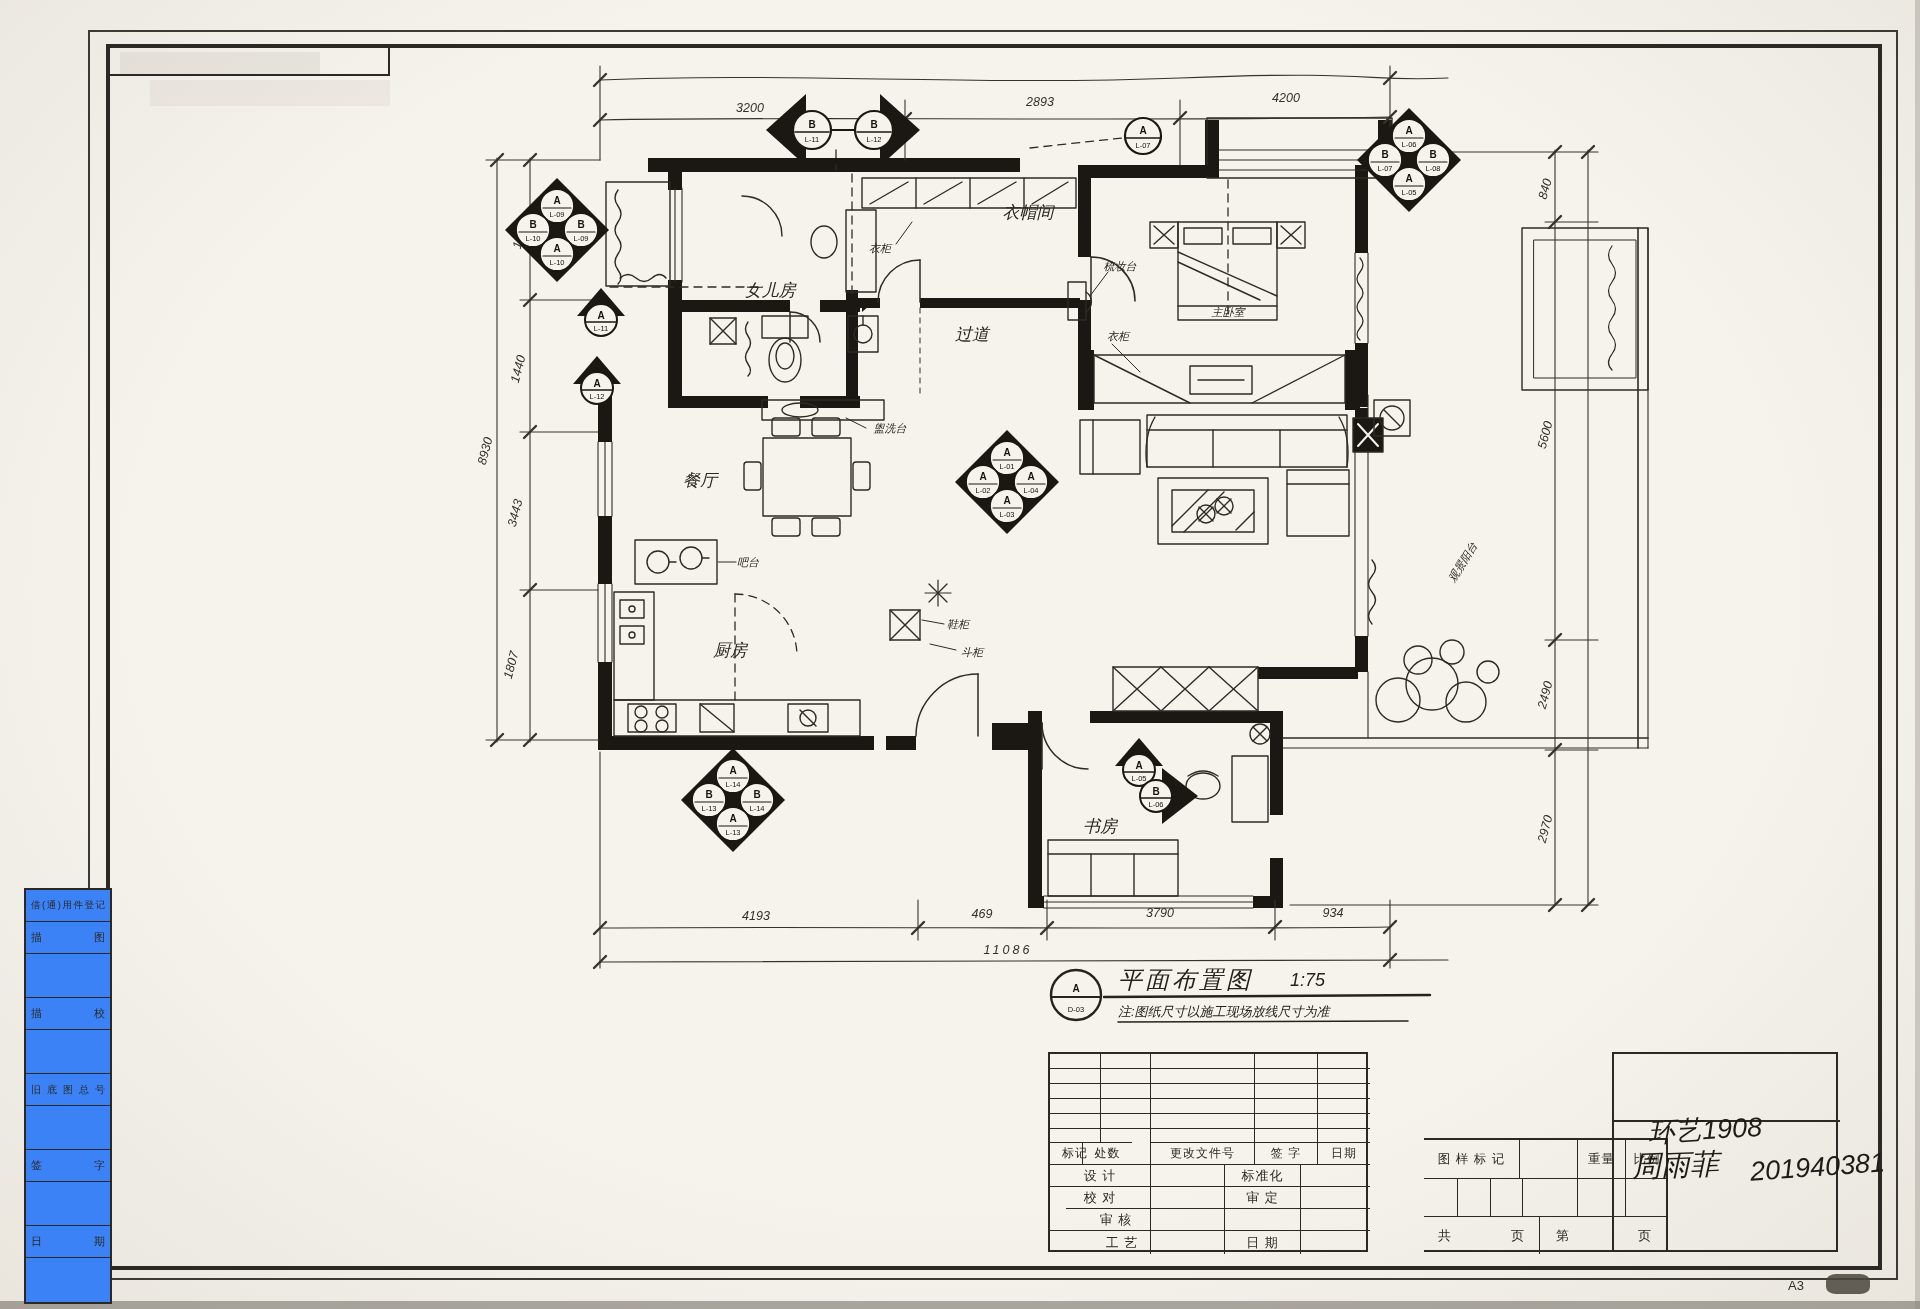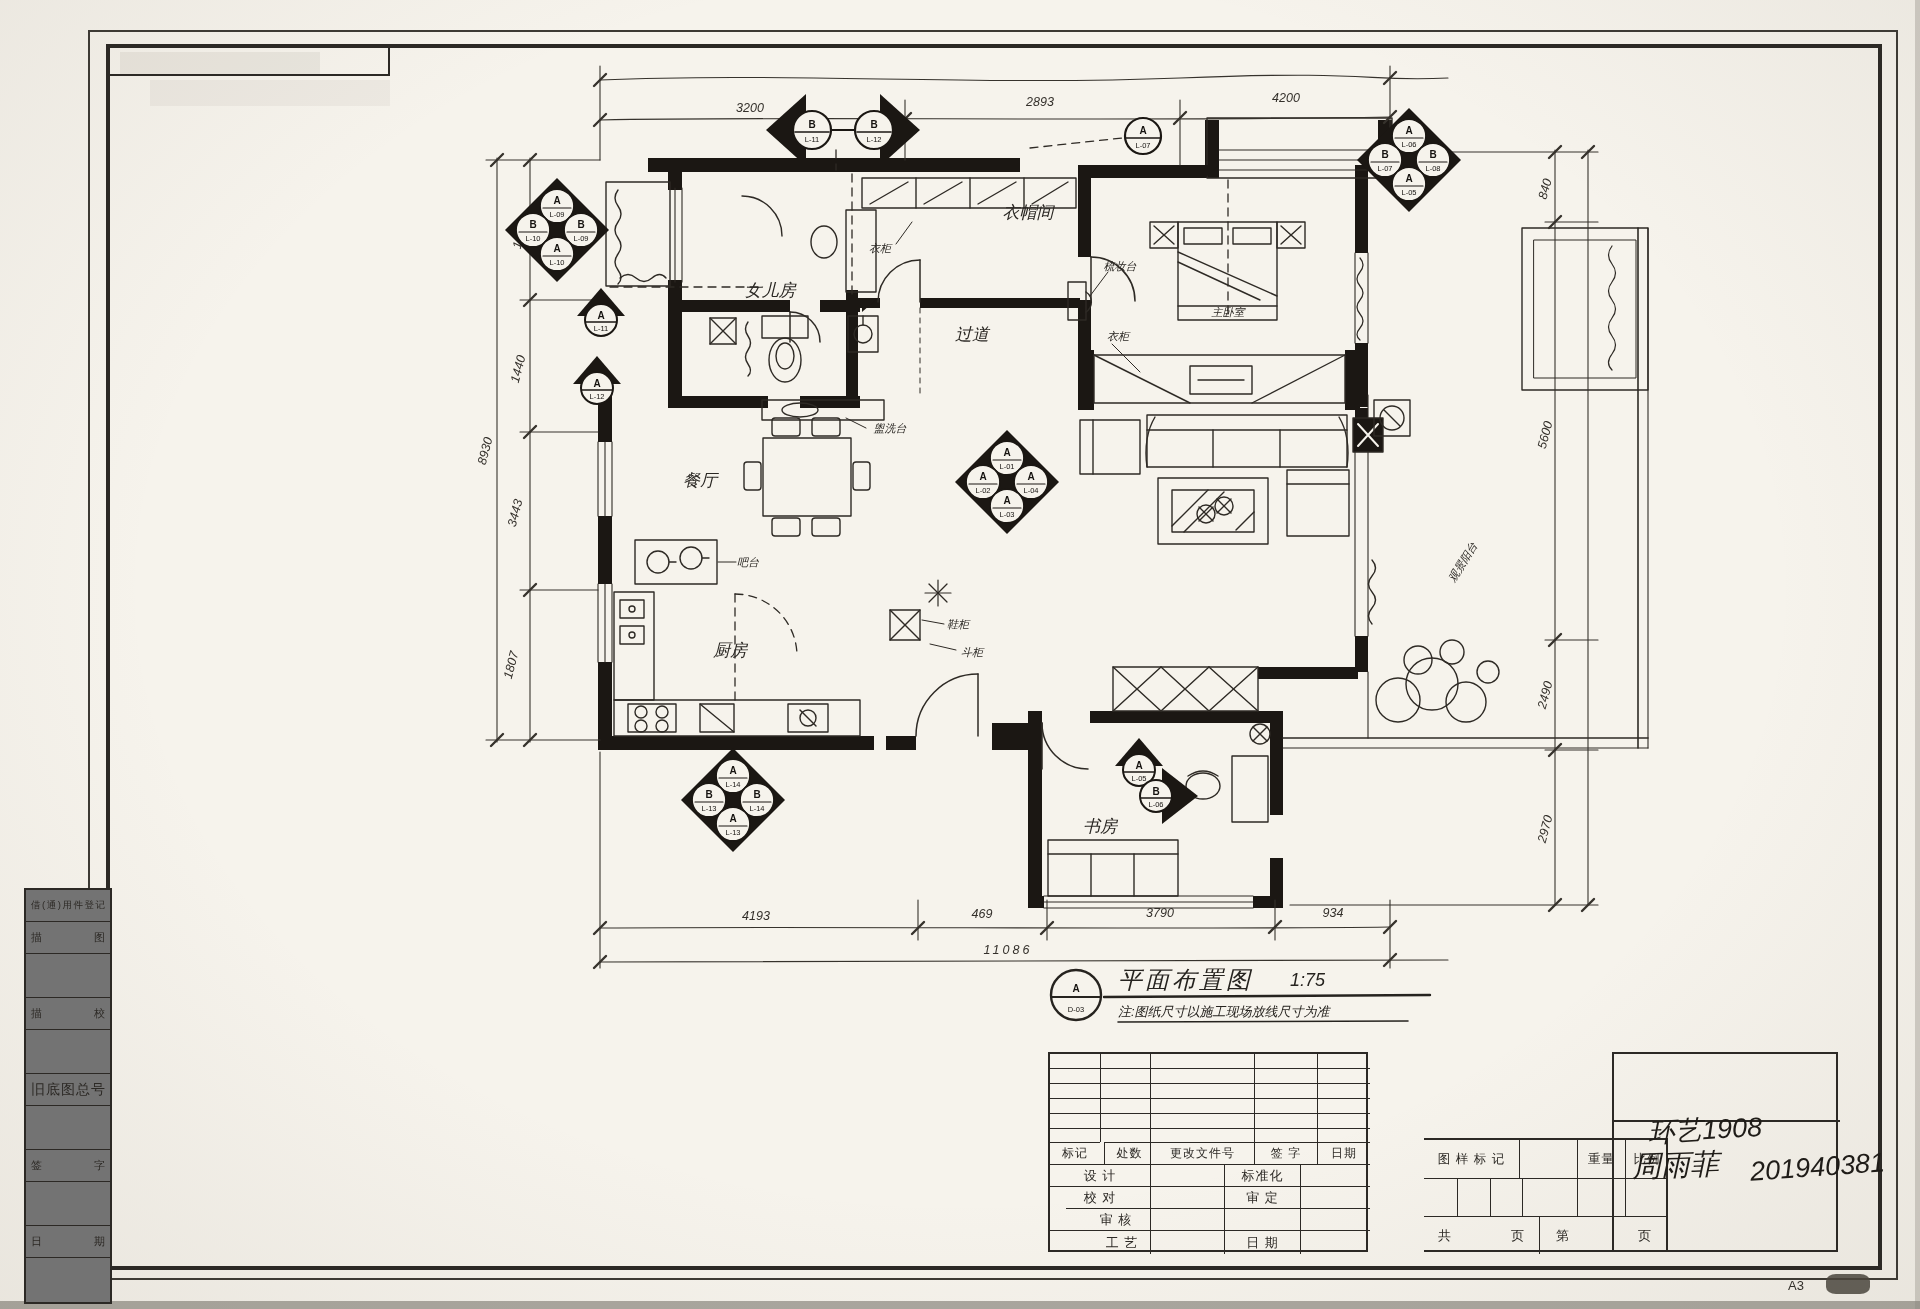--- a/index.html
+++ b/index.html
@@ -7,21 +7,21 @@
          font-family:"Liberation Sans","DejaVu Sans",sans-serif;color:#2c2925;}
   .vignette{position:absolute;inset:0;pointer-events:none;
     background:radial-gradient(ellipse at 50% 45%, rgba(255,255,255,0) 60%, rgba(120,110,95,.10) 100%);}
   .edge-bottom{position:absolute;left:0;right:0;bottom:0;height:8px;background:#6b675f;opacity:.55;}
   .edge-right{position:absolute;top:0;bottom:0;right:0;width:5px;background:#8a857b;opacity:.35;}
   .abs{position:absolute;}
   .outer-border{position:absolute;left:88px;top:30px;width:1806px;height:1246px;border:2px solid #3d3a34;}
   .inner-border{position:absolute;left:106px;top:44px;width:1768px;height:1218px;border:4px solid #2c2925;}
   .smudge{position:absolute;background:#9b958a;opacity:.14;}
   
-  .sidebar{position:absolute;left:24px;top:888px;width:84px;border:2px solid #2c2925;background:#737373;}
+  .sidebar{position:absolute;left:24px;top:888px;width:84px;border:2px solid #2c2925;background:#3b82f6;}
   .sb-row{border-bottom:1.5px solid #2c2925;box-sizing:border-box;display:flex;align-items:center;}
   .sb-row:last-child{border-bottom:none;}
   .sb-label{width:100%;font-size:11px;padding:0 5px;text-align:justify;text-align-last:justify;letter-spacing:0;}
   .h34{height:32px}.h44{height:44px}
   
   .tb{position:absolute;box-sizing:border-box;border:2px solid #2c2925;background:transparent;}
   .cell{position:absolute;box-sizing:border-box;border-left:1.4px solid #2c2925;border-top:1.4px solid #2c2925;
         display:flex;align-items:center;justify-content:center;font-size:13px;letter-spacing:1px;}
   .cell.first{border-left:none}.cell.toprow{border-top:none}
   .hand{font-style:italic;color:#1f1c18;}
@@ -65,21 +65,21 @@
     <div class="sb-row h44">
         <div class="sb-label"></div>
       </div>
     <div class="sb-row h34">
         <div class="sb-label">描校</div>
       </div>
     <div class="sb-row h44">
         <div class="sb-label"></div>
       </div>
     <div class="sb-row h34">
-        <div class="sb-label" style="font-size:14px">旧底图总号</div>
+        <div class="sb-label" style="font-size:10px">旧底图总号</div>
       </div>
     <div class="sb-row h44">
         <div class="sb-label"></div>
       </div>
     <div class="sb-row h34">
         <div class="sb-label">签字</div>
       </div>
     <div class="sb-row h44">
         <div class="sb-label"></div>
       </div>
@@ -98,21 +98,21 @@
     <div class="cell toprow" style="left:100px;top:0;width:104px;height:88px;"></div>
     <div class="cell toprow" style="left:204px;top:0;width:63px;height:88px;"></div>
     <div class="cell toprow" style="left:267px;top:0;width:53px;height:88px;"></div>
     <div class="abs" style="left:0;top:14px;width:320px;height:1.4px;background:#2c2925;"></div>
     <div class="abs" style="left:0;top:29px;width:320px;height:1.4px;background:#2c2925;"></div>
     <div class="abs" style="left:0;top:44px;width:320px;height:1.4px;background:#2c2925;"></div>
     <div class="abs" style="left:0;top:59px;width:320px;height:1.4px;background:#2c2925;"></div>
     <div class="abs" style="left:0;top:74px;width:320px;height:1.4px;background:#2c2925;"></div>
 
     <div class="cell first" style="left:0;top:88px;width:50px;height:22px;font-size:12px;font-family:Liberation Mono, monospace;">标记</div>
-    <div class="cell" style="left:54px;top:88px;width:50px;height:22px;font-size:12px;">处数</div>
+    <div class="cell" style="left:32px;top:88px;width:50px;height:22px;font-size:12px;">处数</div>
     <div class="cell" style="left:100px;top:88px;width:104px;height:22px;font-size:12px;">更改文件号</div>
     <div class="cell" style="left:204px;top:88px;width:63px;height:22px;font-size:12px;">签 字</div>
     <div class="cell" style="left:267px;top:88px;width:53px;height:22px;font-size:12px;">日期</div>
 
     <div class="cell first" style="left:0;top:110px;width:100px;height:22px;">设 计</div>
     <div class="cell" style="left:100px;top:110px;width:74px;height:22px;"></div>
     <div class="cell" style="left:174px;top:110px;width:76px;height:22px;">标准化</div>
     <div class="cell" style="left:250px;top:110px;width:70px;height:22px;"></div>
     <div class="cell first" style="left:0;top:132px;width:100px;height:22px;">校 对</div>
     <div class="cell" style="left:100px;top:132px;width:74px;height:22px;"></div>

